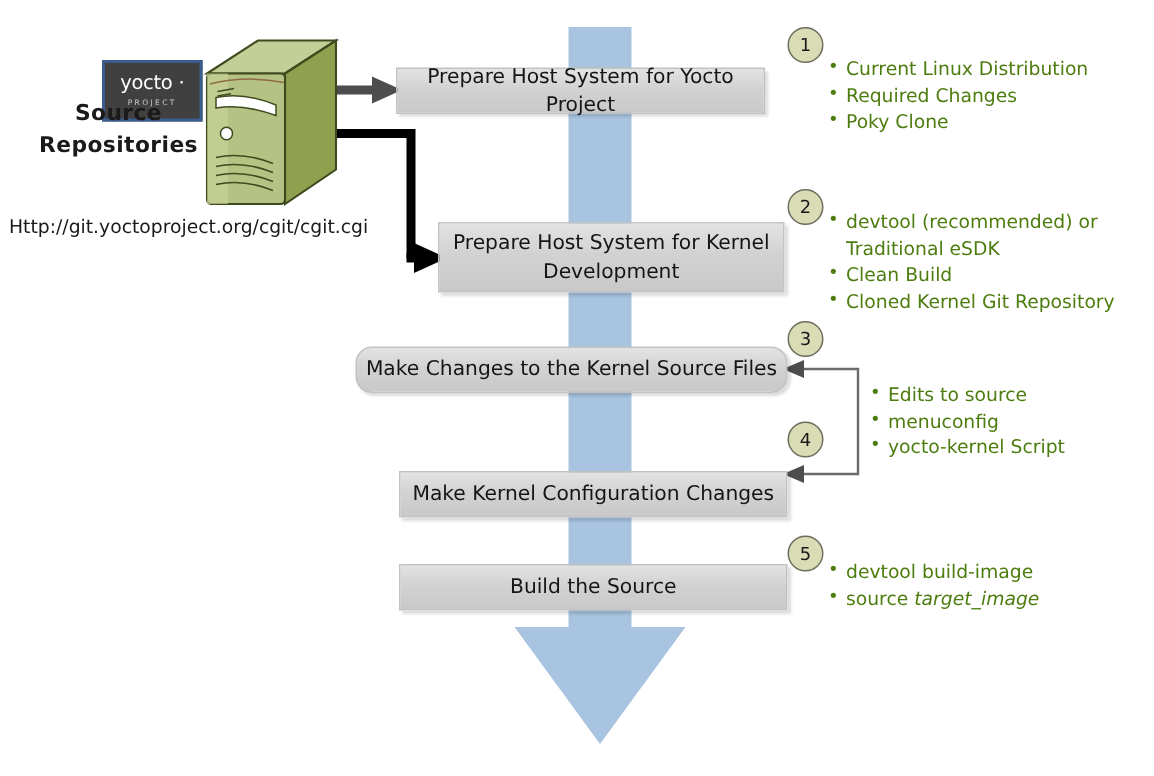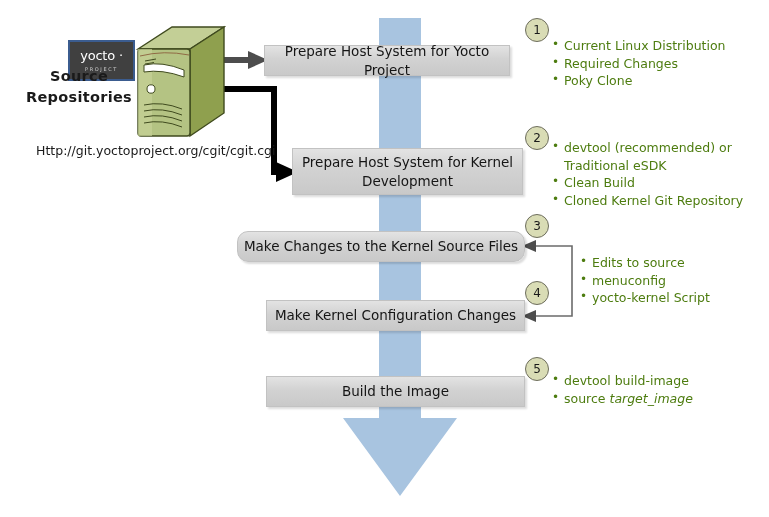--- a/index.html
+++ b/index.html
@@ -77,21 +77,20 @@
     letter-spacing: 0.3px;
     z-index: 3;
   }
   #src-url {
     position: absolute;
     left: 6px;
     top: 143px;
     font-size: 12.5px;
     white-space: nowrap;
     z-index: 3;
-    margin-left: 30px;
   }
 
   
   #server {
     position: absolute;
     left: 134px;
     top: 25px;
     width: 92px;
     height: 115px;
     z-index: 3;
@@ -116,21 +115,21 @@
     text-align: center;
     font-size: 13.5px;
     line-height: 19px;
     color: #151515;
     z-index: 4;
   }
 
   #box1 { left: 264px; top: 45px;  width: 246px; height: 31px; }
   #box2 { left: 292px; top: 148px; width: 231px; height: 47px; }
   #box3 { left: 237px; top: 231px; width: 288px; height: 31px; border-radius: 11px; }
-  #box4 { left: 266px; top: 300px; width: 259px; height: 31px; }
+  #box4 { left: 266px; top: 314px; width: 259px; height: 31px; }
   #box5 { left: 266px; top: 376px; width: 259px; height: 31px; }
 
   
   .numcircle {
     position: absolute;
     width: 24px;
     height: 24px;
     border-radius: 50%;
     background: #d9dcb5;
     border: 1.5px solid #6e6e5e;
@@ -259,21 +258,21 @@
 
   <div class="pbox" id="box3">
     <span>Make Changes to the Kernel Source Files</span>
   </div>
 
   <div class="pbox" id="box4">
     <span>Make Kernel Configuration Changes</span>
   </div>
 
   <div class="pbox" id="box5">
-    <span>Build the Image</span>
+    <span>Build the Source</span>
   </div>
 
   <div class="numcircle" id="num1">1</div>
   <div class="numcircle" id="num2">2</div>
   <div class="numcircle" id="num3">3</div>
   <div class="numcircle" id="num4">4</div>
   <div class="numcircle" id="num5">5</div>
 
   <div class="notes" id="notes1">
     <ul>

